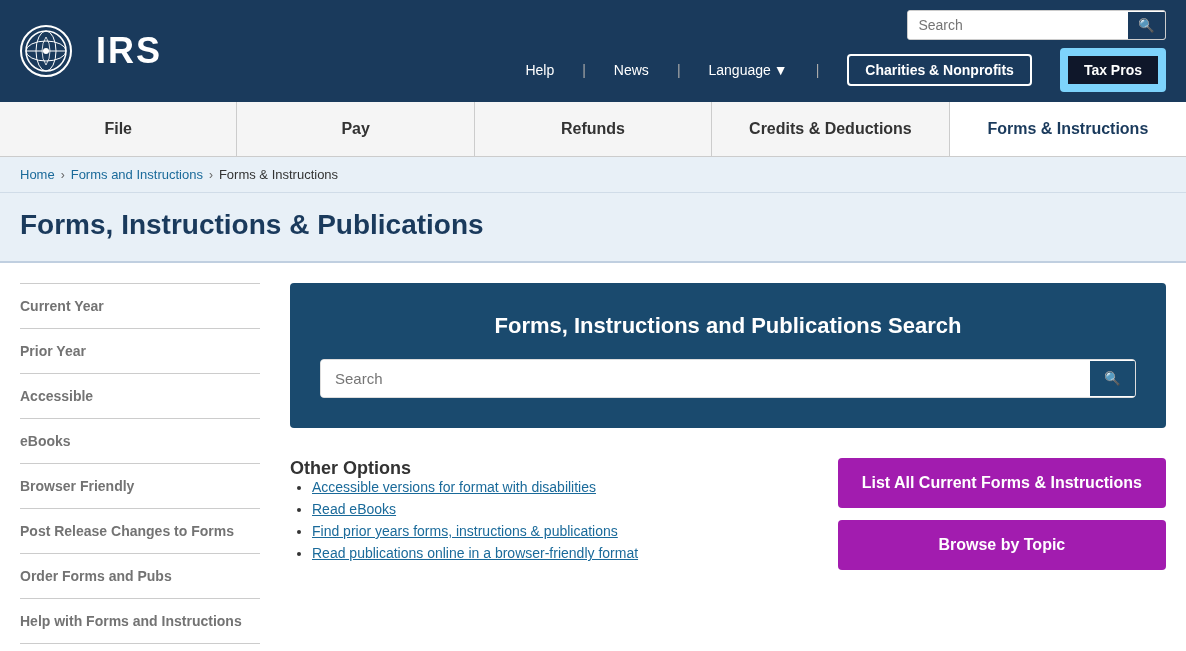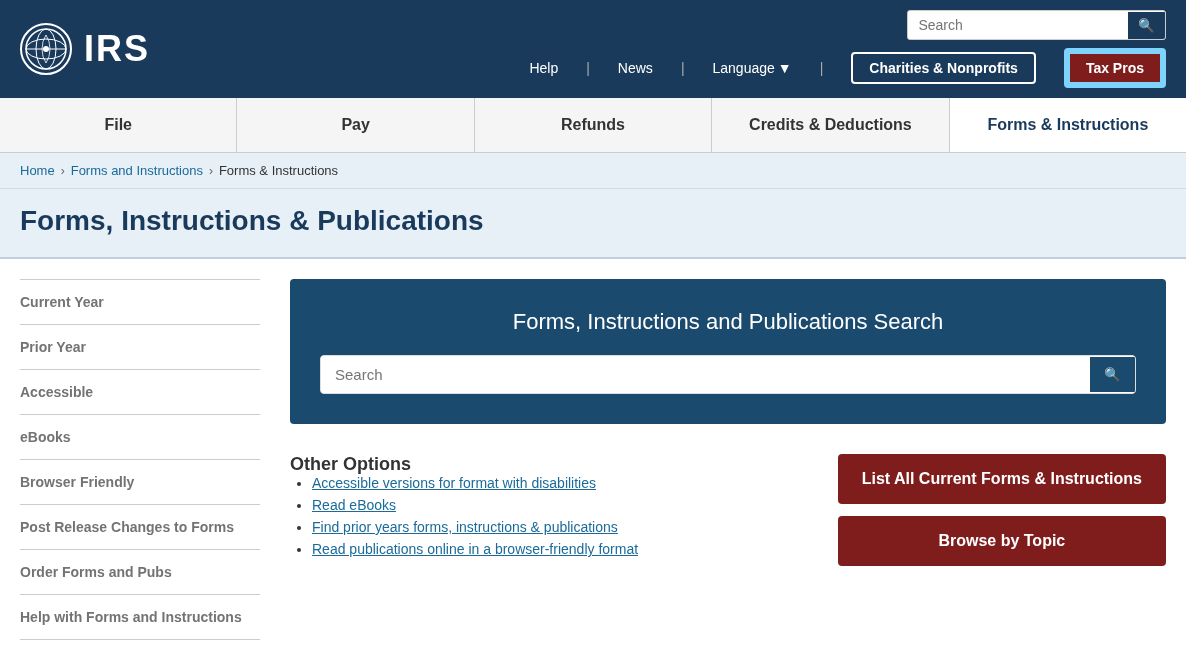--- a/index.html
+++ b/index.html
@@ -9,21 +9,21 @@
     .header {
       background-color: #1a3a5c;
       padding: 10px 20px;
       display: flex;
       align-items: center;
       justify-content: space-between;
     }
     .header-logo {
       display: flex;
       align-items: center;
-      gap: 12px;
+      gap: 24px;
     }
     .logo-emblem {
       width: 52px;
       height: 52px;
       background: #1a3a5c;
       border: 2px solid #fff;
       border-radius: 50%;
       display: flex;
       align-items: center;
       justify-content: center;
@@ -99,22 +99,22 @@
       font-weight: bold;
       cursor: pointer;
       text-decoration: none;
     }
     .nav-btn-outline {
       background: transparent;
       border: 2px solid #fff;
       color: #fff;
     }
     .nav-btn-solid {
-      background: #7f1d1d;
-      border: 6px solid #7dd3fc;
+      background: #0f172a;
+      border: 8px solid #7dd3fc;
       color: #fff;
     }
 
     
     .main-nav {
       display: flex;
       background: #f1f1f1;
       border-bottom: 1px solid #ccc;
     }
     .main-nav-item {
@@ -195,21 +195,21 @@
     
     .search-panel {
       background: #1a4a6e;
       border-radius: 4px;
       padding: 30px 30px 30px 30px;
       margin-bottom: 30px;
     }
     .search-panel h2 {
       color: #fff;
       font-size: 22px;
-      font-weight: normal;
+      font-weight: bold;
       text-align: center;
       margin-bottom: 20px;
     }
     .search-panel-input {
       display: flex;
       align-items: center;
       background: #fff;
       border-radius: 4px;
       overflow: hidden;
       border: 1px solid #ddd;
@@ -259,21 +259,21 @@
       text-decoration: underline;
       font-size: 14px;
     }
     .other-options-right {
       display: flex;
       flex-direction: column;
       gap: 12px;
       min-width: 280px;
     }
     .action-btn {
-      background: #7f1d1d;
+      background: #a21caf;
       color: #fff;
       border: none;
       border-radius: 4px;
       padding: 16px 24px;
       font-size: 16px;
       font-weight: bold;
       cursor: pointer;
       text-align: center;
       width: 100%;
     }

